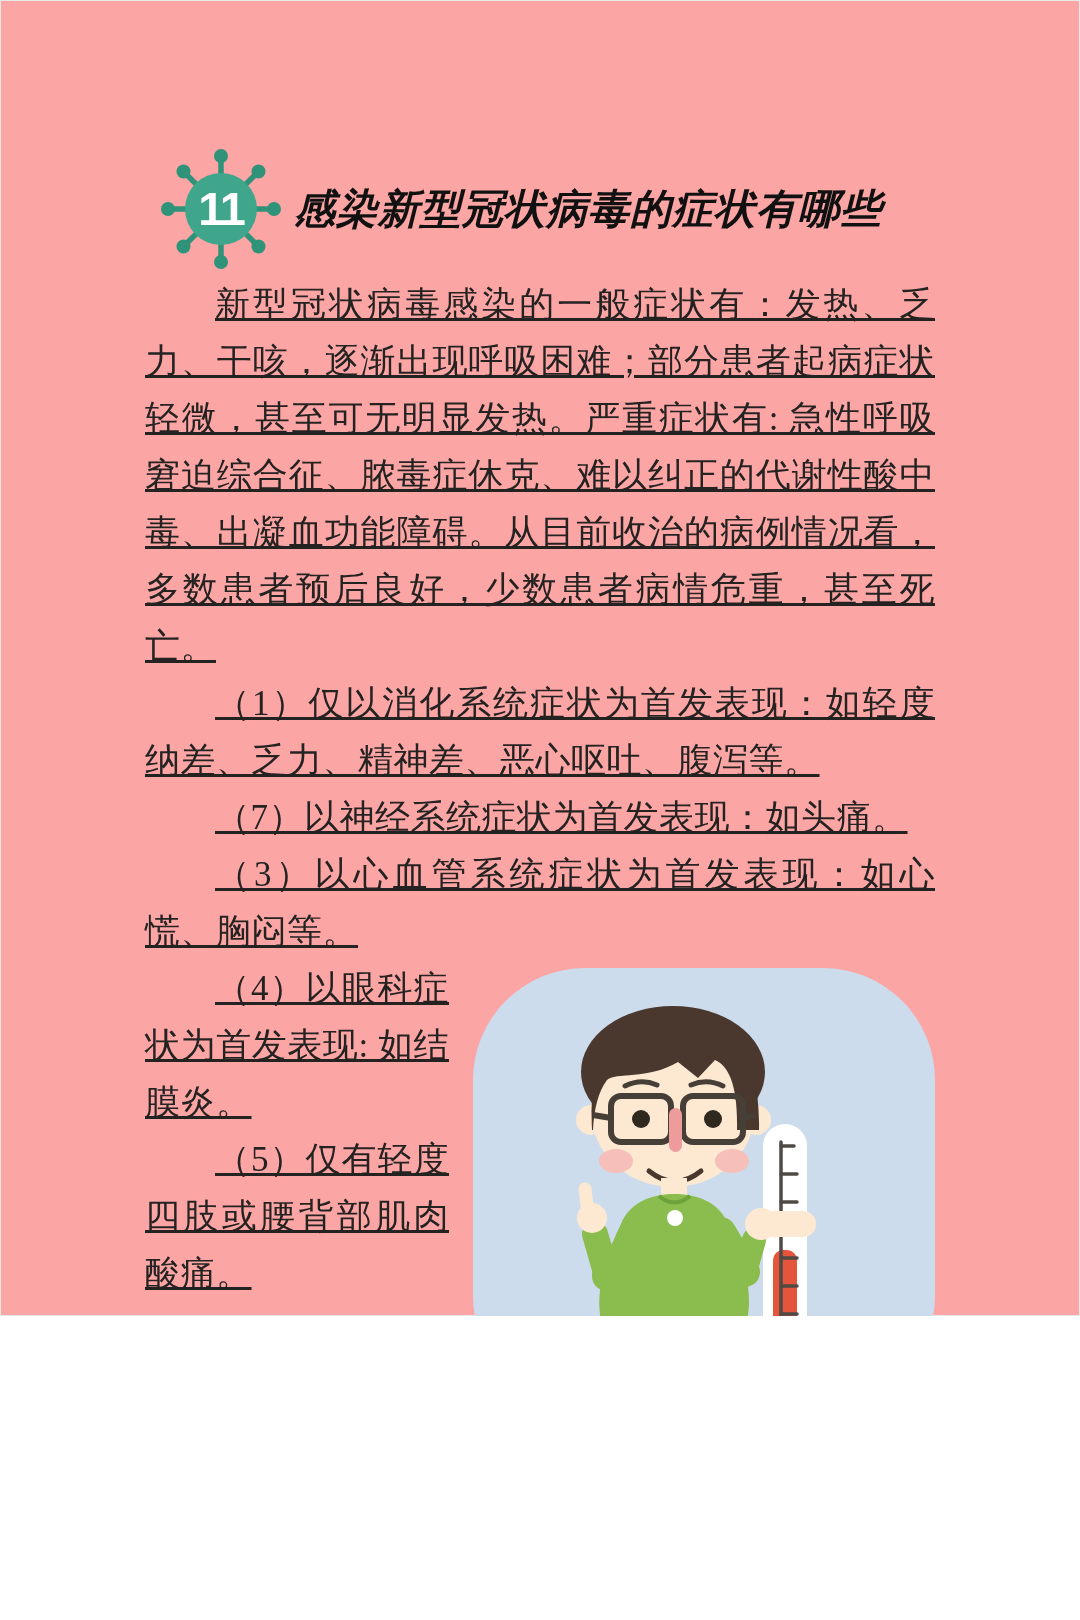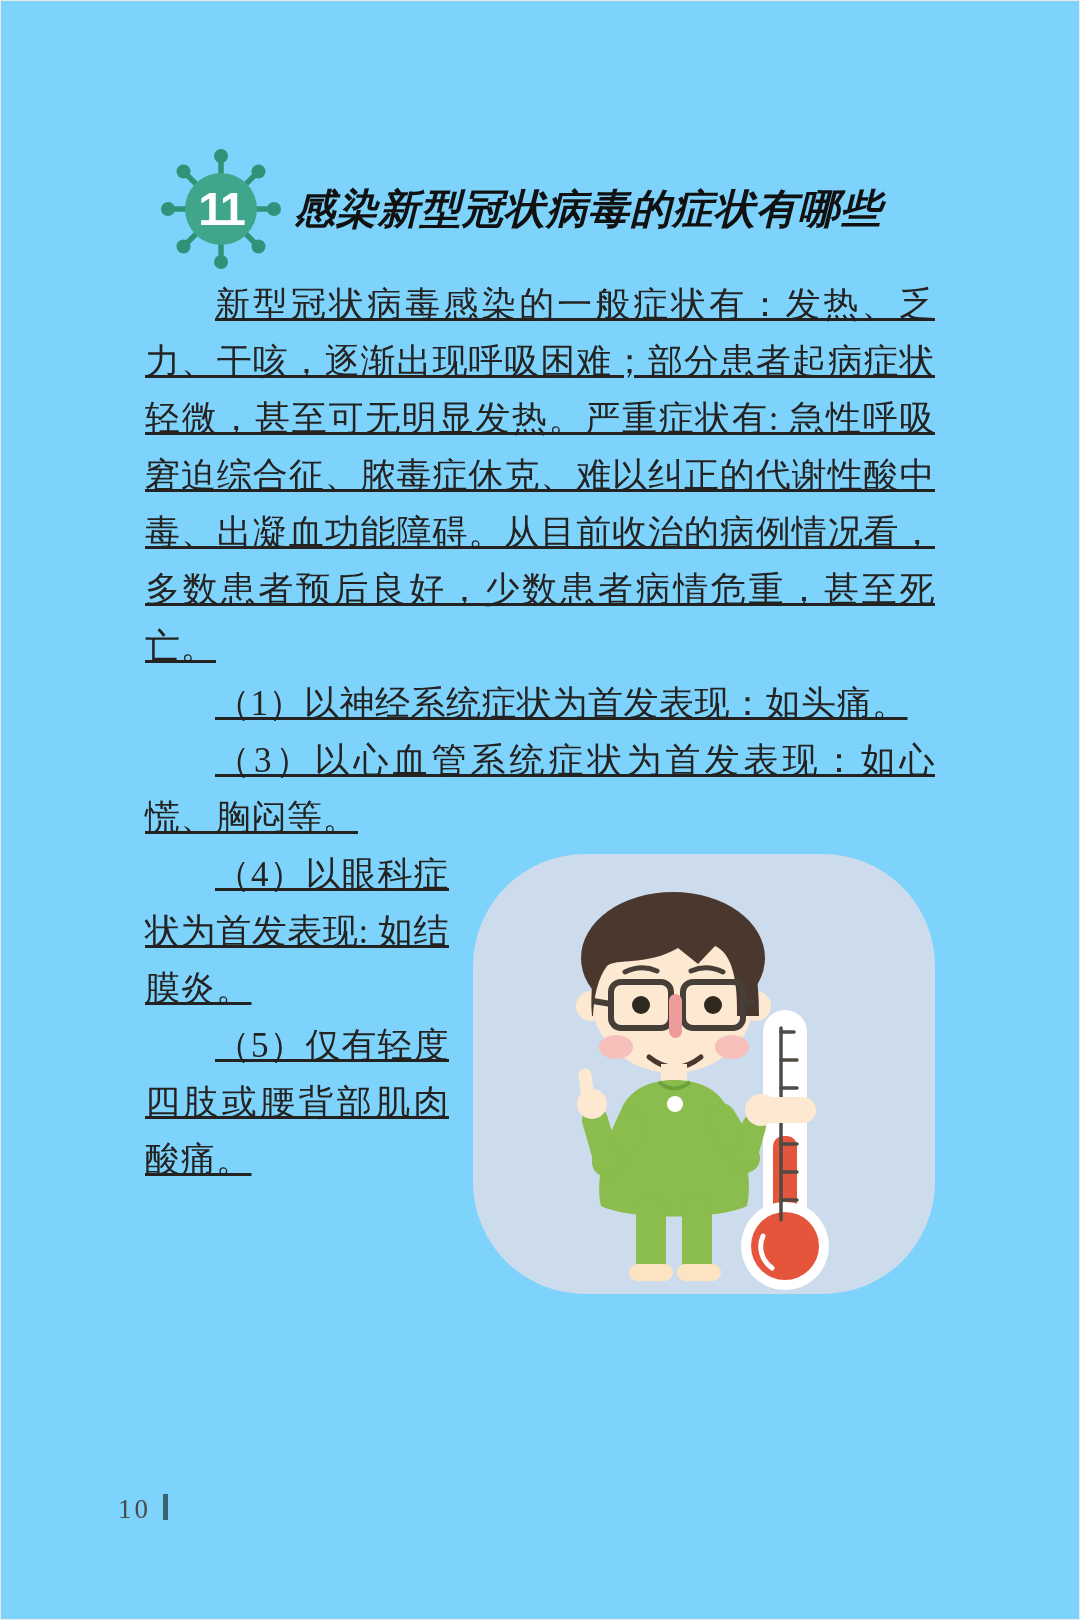--- a/index.html
+++ b/index.html
@@ -1,19 +1,19 @@
 <!DOCTYPE html>
 <html><head>
 <meta charset="utf-8">
 <style>
   html,body{margin:0;padding:0;}
   .page{
     position:relative;
-    width:1080px;height:1620px;
-    background:#7dd3fc;
+    width:1080px;height:1316px;
+    background:#fca5a5;
     box-shadow:inset 0 0 0 1px #e9e9e9;
     overflow:hidden;
     font-family:"Liberation Serif","DejaVu Serif",serif;
   }
   
   .chapter-header{
     margin:146px 145px 0 160px;
     display:flex;
     align-items:center;
     height:126px;
@@ -101,21 +101,22 @@
         </g>
       </g>
       <circle cx="61" cy="61" r="36" fill="#3fa68c"></circle>
       <text x="61" y="77" text-anchor="middle" font-family="Liberation Sans, DejaVu Sans, sans-serif" font-size="47" font-weight="bold" letter-spacing="-2" fill="#ffffff">11</text>
     </svg>
     <h1 class="chapter-title">感染新型冠状病毒的症状有哪些</h1>
   </div>
 
   <div class="body-text">
     <p>新型冠状病毒感染的一般症状有：发热、乏力、干咳，逐渐出现呼吸困难；部分患者起病症状轻微，甚至可无明显发热。严重症状有: 急性呼吸窘迫综合征、脓毒症休克、难以纠正的代谢性酸中毒、出凝血功能障碍。从目前收治的病例情况看，多数患者预后良好，少数患者病情危重，甚至死亡。</p>
-    <p>（1）以神经系统症状为首发表现：如头痛。</p>
+    <p>（1）仅以消化系统症状为首发表现：如轻度纳差、乏力、精神差、恶心呕吐、腹泻等。</p>
+    <p>（7）以神经系统症状为首发表现：如头痛。</p>
     <p>（3）以心血管系统症状为首发表现：如心慌、胸闷等。</p>
 
     <div class="wrap-region">
 
       <svg class="illustration" viewBox="0 0 462 440">
 
         <rect x="0" y="0" width="462" height="440" rx="112" fill="#cddcec"></rect>
 
         <ellipse cx="200" cy="104" rx="92" ry="66" fill="#4a382e"></ellipse>
 

